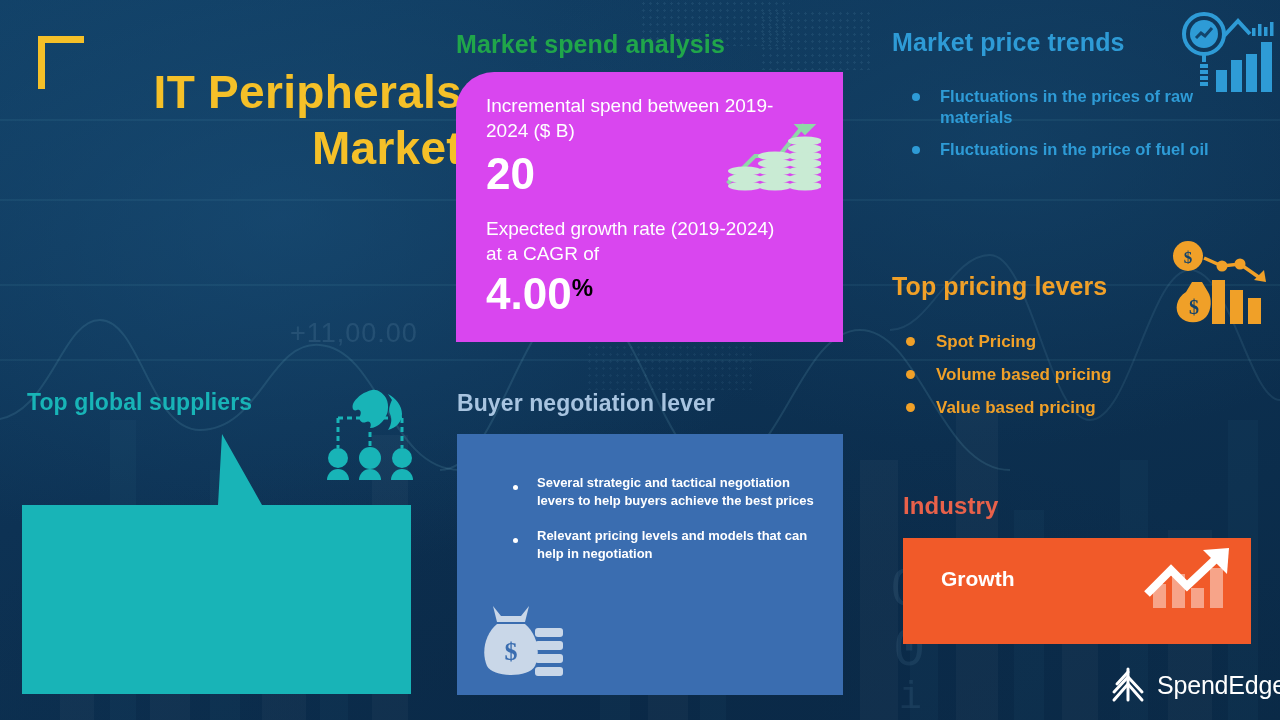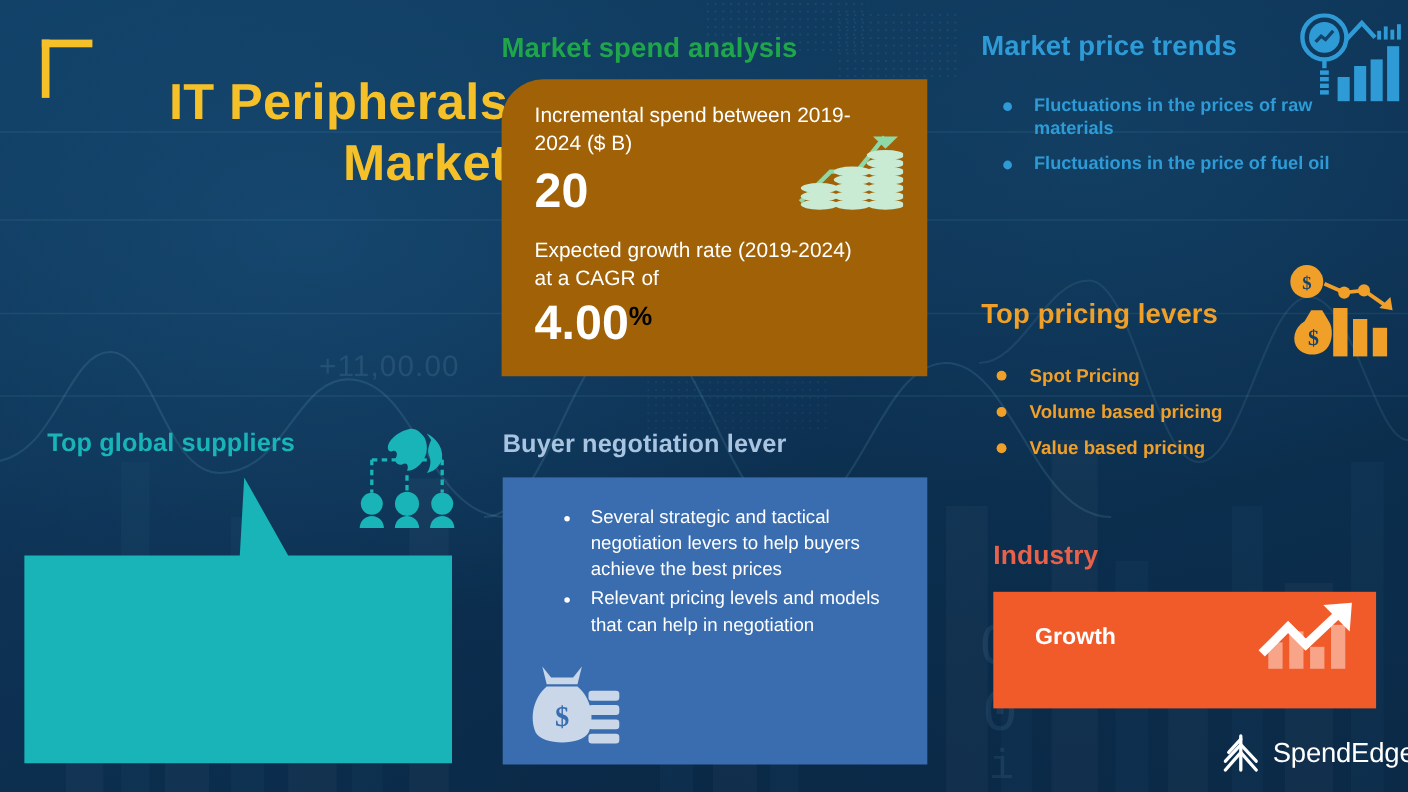--- a/index.html
+++ b/index.html
@@ -68,21 +68,21 @@
     text-align:right;
   }
 
   
   #spend-title {
     position:absolute; left:456px; top:30px;
     color:#20A64A; font-size:25px;
   }
   #spend-card {
     position:absolute; left:456px; top:72px; width:387px; height:270px;
-    background:#a16207;
+    background:#d946ef;
     border-top-left-radius:38px;
     padding-left:41px;
   }
   #spend-card .lbl {
     color:#ffffff; font-size:19px; line-height:1.3; font-weight:300;
   }
   #spend-card .big {
     color:#ffffff; font-size:44px; font-weight:bold; line-height:1;
   }
   #spend-line1 { position:absolute; left:30px; top:22px; width:290px; }
@@ -135,21 +135,21 @@
   }
   #industry-value {
     position:absolute; left:38px; top:29px;
     color:#ffffff; font-size:21px; font-weight:bold;
   }
   #growth-icon { position:absolute; right:10px; top:8px; }
 
   
   #suppliers-title {
     position:absolute; left:27px; top:389px;
-    color:#18B4B7; font-size:23px;margin-left:16px;
+    color:#18B4B7; font-size:23px;
   }
   #suppliers-bubble { position:absolute; left:22px; top:434px; width:389px; height:260px; }
   #suppliers-bubble svg { position:absolute; inset:0; }
   #suppliers-list { position:absolute; left:36px; top:95px; width:330px; }
   #suppliers-list li {
     position:relative; padding-left:48px; margin-bottom:14px;
     color:#ffffff; font-size:19px; font-weight:300; line-height:1.22;
   }
   #suppliers-list li::before {
     content:""; position:absolute; left:17px; top:9px;
@@ -162,21 +162,21 @@
     position:absolute; left:457px; top:390px;
     color:#A8C4E0; font-size:23px;
   }
   #buyer-card {
     position:absolute; left:457px; top:434px; width:386px; height:261px;
     background:#3A6DB0;
   }
   #buyer-list { position:absolute; left:42px; top:24px; width:330px; }
   #buyer-list li {
     position:relative; padding-left:38px; margin-bottom:2px;
-    color:#ffffff; font-size:17px; font-weight:400; line-height:1.42;
+    color:#ffffff; font-size:13px; font-weight:700; line-height:1.42;margin-top:16px;
   }
   #buyer-list li::before {
     content:""; position:absolute; left:14px; top:11px;
     width:5px; height:5px; border-radius:50%; background:#ffffff;
   }
   #moneybag-icon { position:absolute; left:18px; top:164px; }
 
   
   #logo { position:absolute; left:1108px; top:666px; display:flex; align-items:center; gap:9px; }
   #logo-text {

